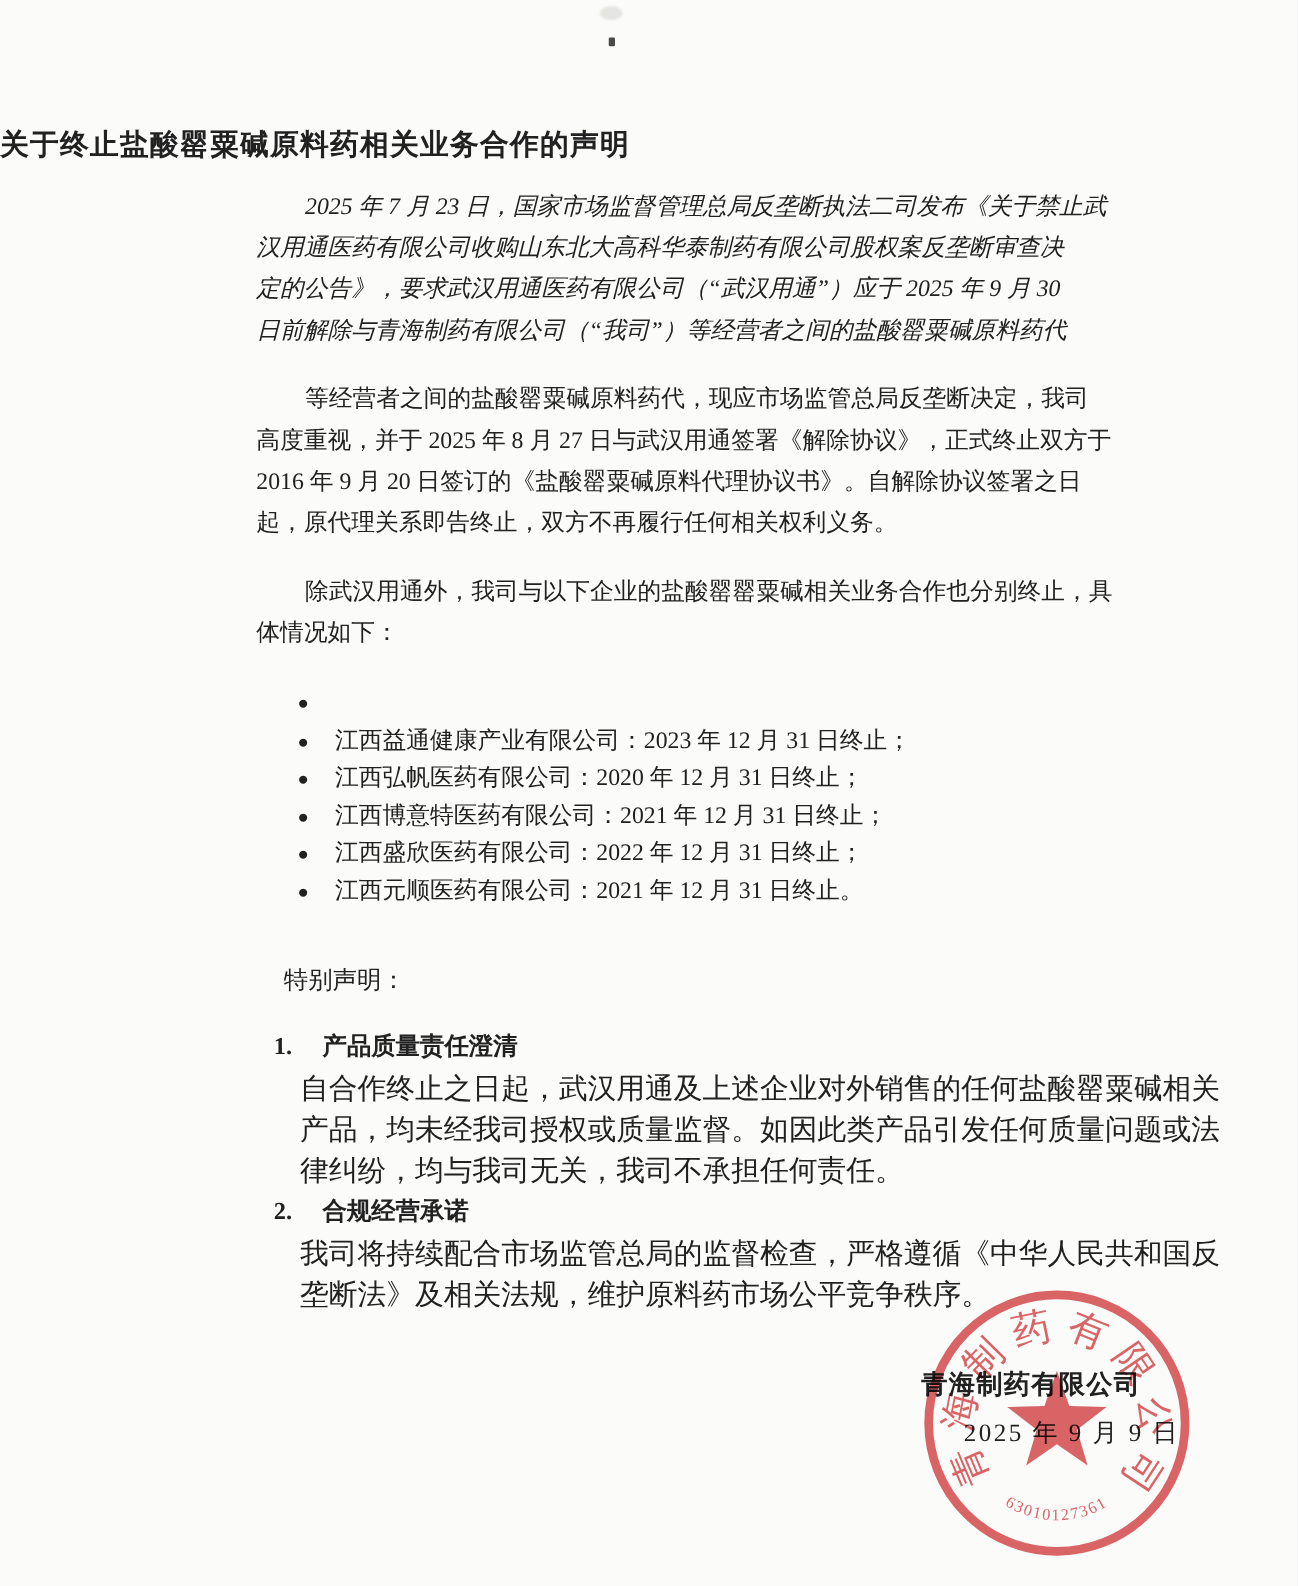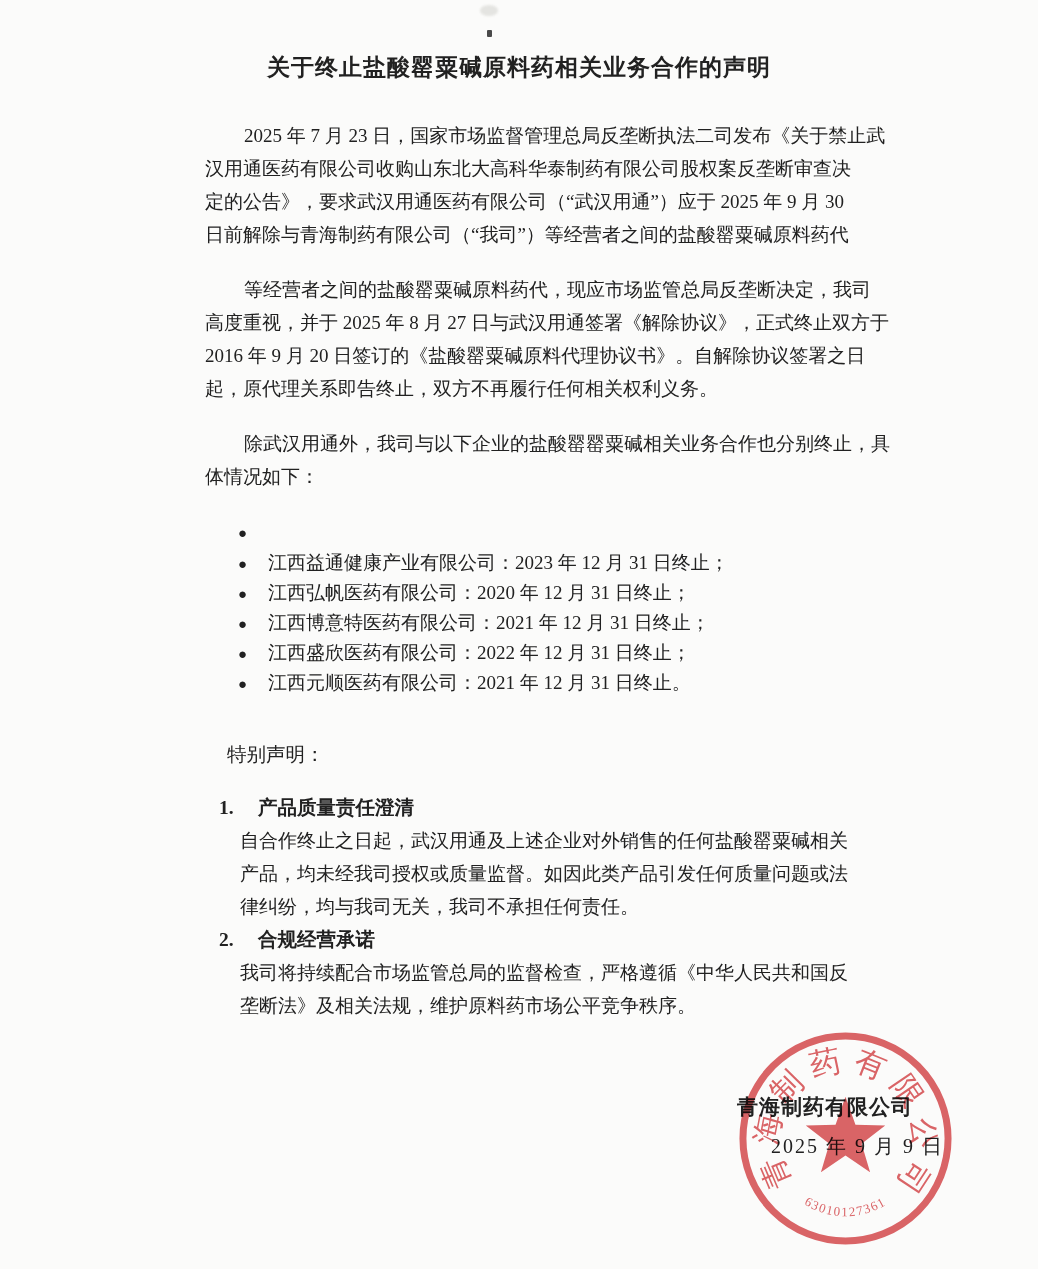--- a/index.html
+++ b/index.html
@@ -7,32 +7,32 @@
     position:relative;
     width:1038px; height:1269px;
     margin:0 auto;
     background:#fbfbfa;
     font-family:"Liberation Serif","DejaVu Serif",serif;
     color:#212121;
     overflow:hidden;
   }
   .title {
     padding-top:52px;
-    text-align:center;
     font-size:23px;
     font-weight:bold;
     letter-spacing:1px;
+    margin-top:48px;
   }
   .para {
     margin:22px 0 0 205px;
     width:680px;
     font-size:19px;
     line-height:33px;
   }
-  .para-first { margin-top:36px; }
+  .para-first { margin-top:18px;font-style:italic; }
   .line { white-space:nowrap; }
   .line.indent { text-indent:39px; }
   .bullets { margin:25px 0 0 238px; font-size:19px; }
   .bullet-row { display:flex; align-items:baseline; line-height:30px; height:30px; }
   .bullet-dot { width:30px; font-size:15px; }
   .special {
     margin:40px 0 0 227px;
     font-size:19.5px;
     font-weight:normal;
     line-height:33px;
@@ -40,21 +40,21 @@
   .item-head {
     display:flex;
     margin:20px 0 0 219px;
     font-size:19.5px;
     font-weight:bold;
     line-height:33px;
   }
   .item-head .num { width:39px; }
   .item-body {
     margin:0 0 0 240px;
-    font-size:19px;
+    font-size:23px;
     line-height:33px;
   }
   .sig-company {
     position:absolute; left:737px; top:1093px;
     font-size:21px; font-weight:bold; letter-spacing:1px;
     z-index:2;
   }
   .sig-date {
     position:absolute; left:755px; top:1133px;
     font-size:20px; letter-spacing:2px;

